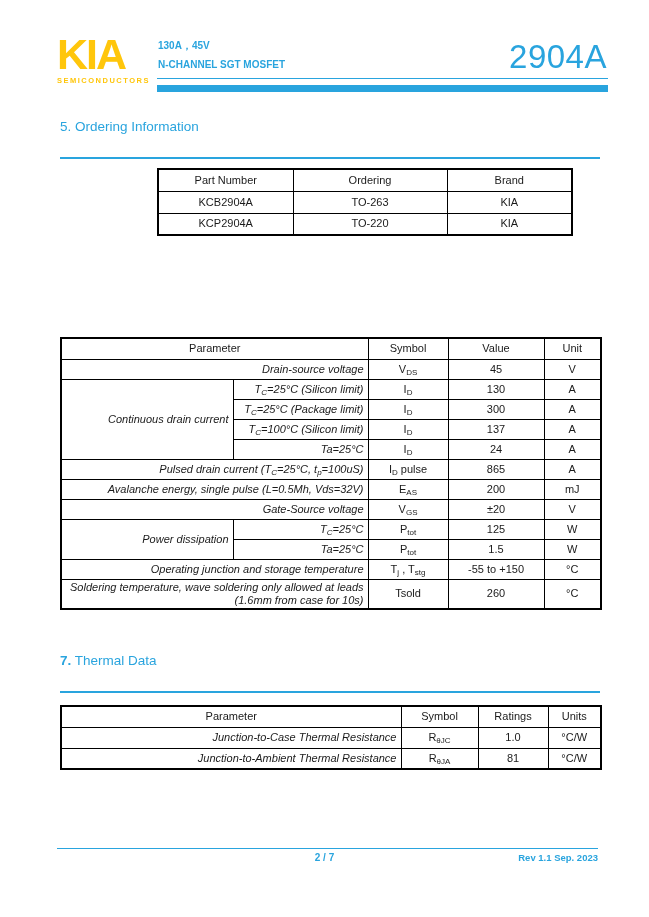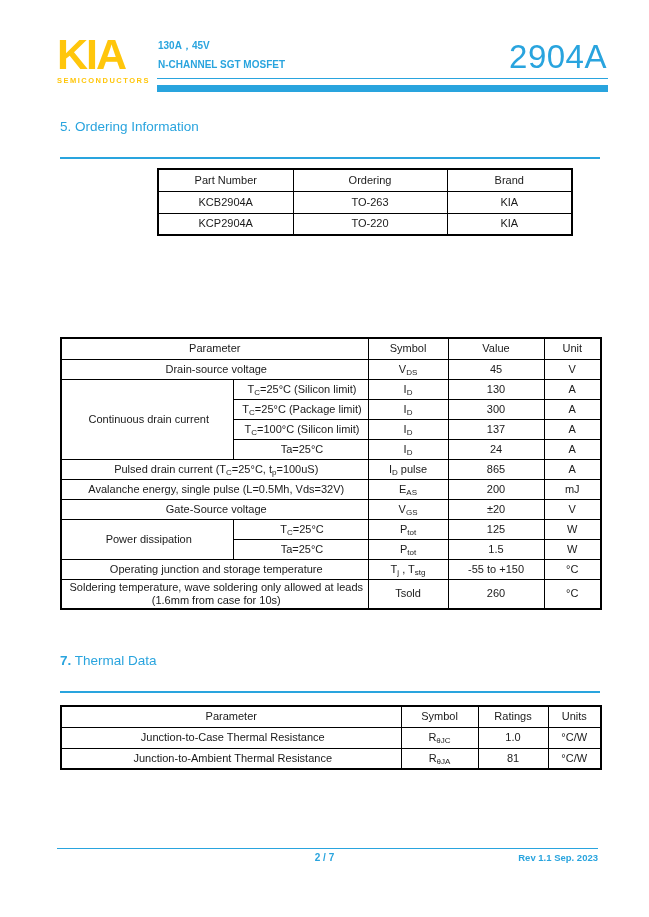--- a/index.html
+++ b/index.html
@@ -18,21 +18,21 @@
 
   
   .sec { position:absolute; left:60px; width:540px; }
   .sec-head { color:var(--cyan); font-size:13.5px; font-weight:500; padding-bottom:23px; border-bottom:2px solid var(--cyan); }
   .sec-head .num-bold { font-weight:700; }
 
   
   table { border-collapse:collapse; table-layout:fixed; }
   td, th { border:1px solid #000; font-size:11px; font-weight:400; text-align:center; vertical-align:middle; padding:1px 4px; line-height:13px; }
   table.outer { border:2px solid #000; }
-  .c-left { text-align:center; padding-left:7px; }
+  .c-left { text-align:right; padding-left:7px;font-style:italic; }
   sub { font-size:8px; line-height:0; vertical-align:-1.5px; }
 
   .ordering-table { position:absolute; left:125px; top:168px; width:414px;margin-left:32px; }
   .ordering-table td { height:22px; }
 
   .abs-table { position:absolute; left:60px; top:337px; width:540px; }
   .abs-table td { height:20px; }
   .abs-table tr.hdr td { height:21px; }
   .abs-table tr.tall td { height:29px; }
 

